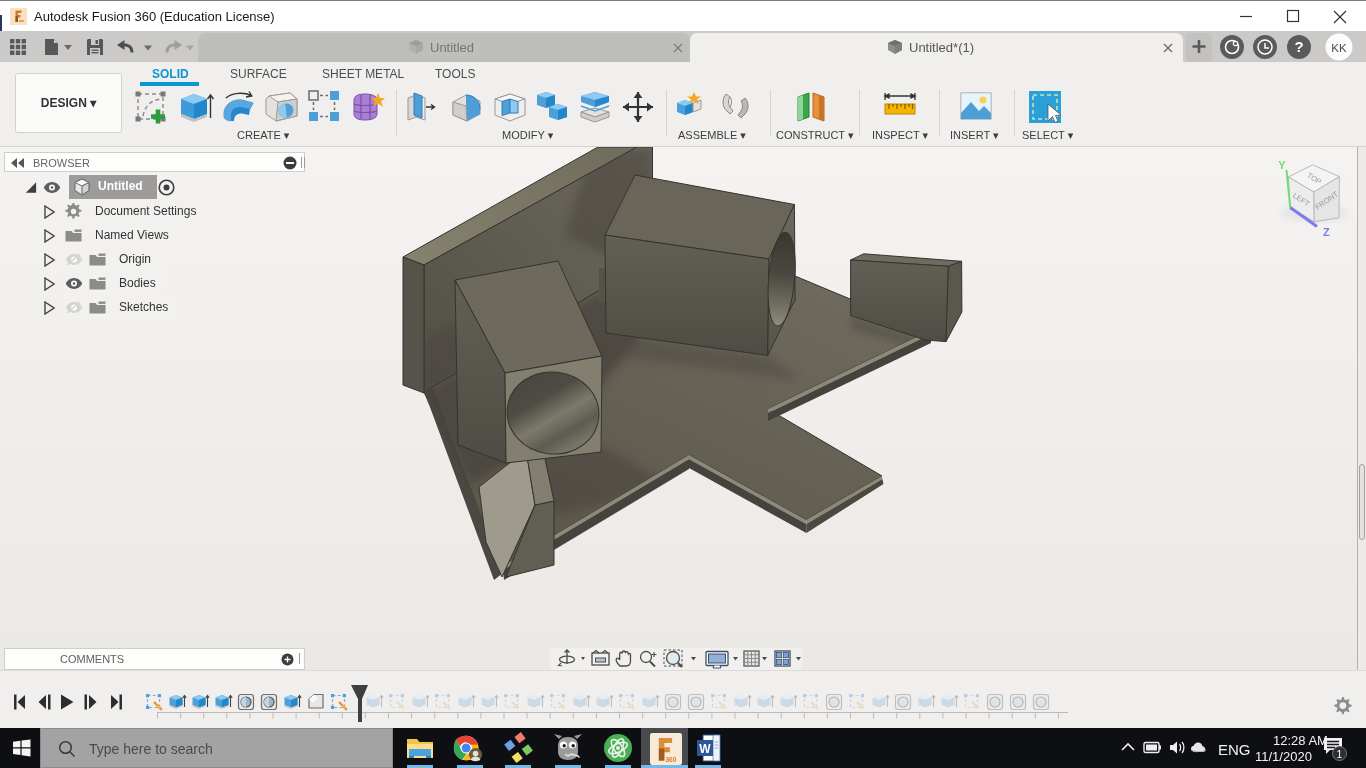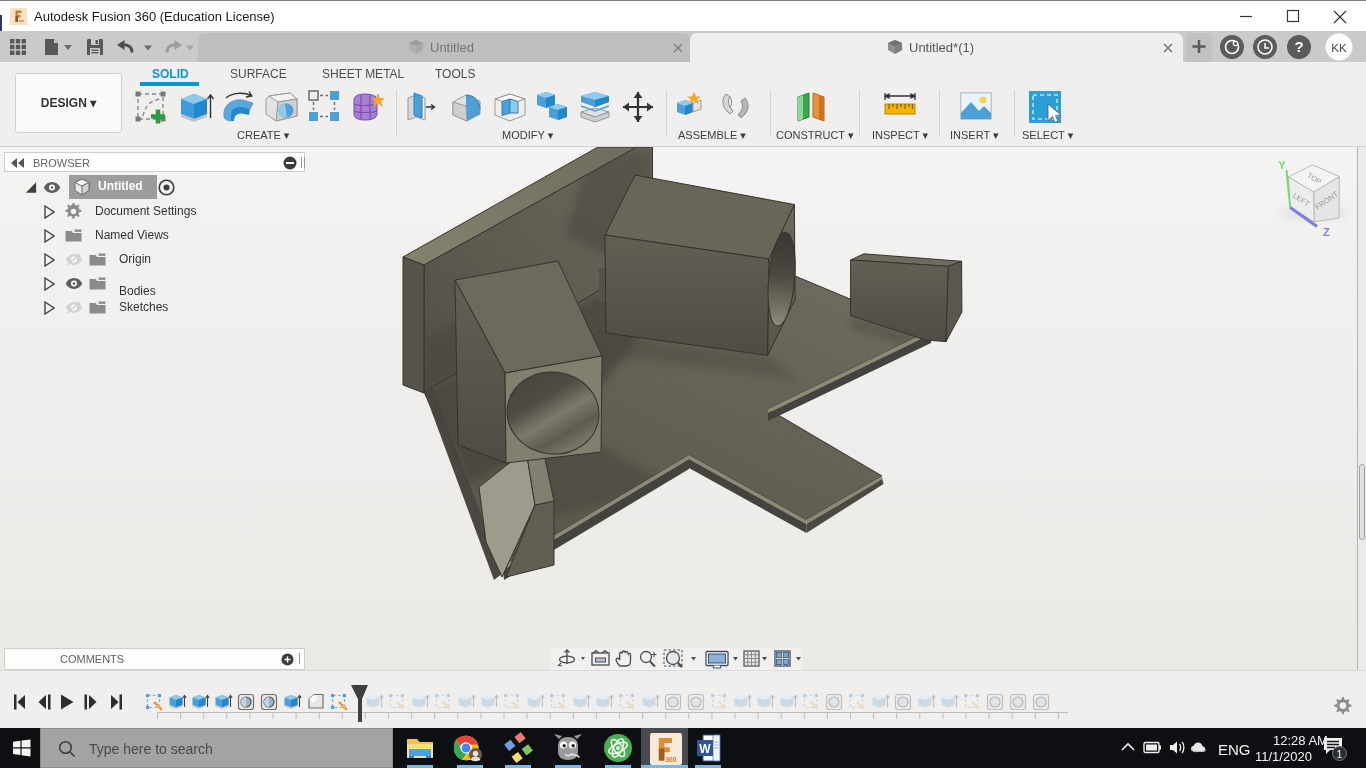--- a/index.html
+++ b/index.html
@@ -257,21 +257,21 @@
         <div class="abs" style="left:57px;top:0;width:104px;height:23px;background:#f2f1ef"></div>
         <svg class="abs" style="left:61px;top:5px" width="18" height="13" viewBox="0 0 18 13">
             <path d="M9 1 C4 1 1.5 5 0.8 6.5 C1.5 8 4 12 9 12 C14 12 16.5 8 17.2 6.5 C16.5 5 14 1 9 1 Z" fill="#5e5e5e"></path>
             <circle cx="9" cy="6.5" r="3" fill="#fdfdfc"></circle>
             <circle cx="9" cy="6.5" r="1.3" fill="#5e5e5e"></circle>
           </svg>
         <svg class="abs" style="left:85px;top:4px" width="17" height="14" viewBox="0 0 17 14">
             <path d="M0.5 3 L6.5 3 L8 5 L16.5 5 L16.5 13.5 L0.5 13.5 Z" fill="#8b8b8a"></path>
             <rect x="9.5" y="1.5" width="7" height="2.4" fill="#8b8b8a"></rect>
           </svg>
-        <span class="brlabel abs" style="left:115px;top:12px">Bodies</span>
+        <span class="brlabel abs" style="left:115px;top:4px">Bodies</span>
       </div>
 
       <div class="brow">
         <svg class="abs" style="left:40px;top:5px" width="11" height="14" viewBox="0 0 11 14">
             <path d="M1 1 L10 7 L1 13 Z" fill="none" stroke="#444" stroke-width="1.4"></path>
           </svg>
         <div class="abs" style="left:57px;top:0;width:116px;height:23px;background:#f2f1ef"></div>
         <svg class="abs" style="left:61px;top:5px" width="18" height="13" viewBox="0 0 18 13">
             <path d="M9 1 C4 1 1.5 5 0.8 6.5 C1.5 8 4 12 9 12 C14 12 16.5 8 17.2 6.5 C16.5 5 14 1 9 1 Z" fill="#d4d3d1"></path>
             <circle cx="9" cy="6.5" r="3" fill="#fdfdfc"></circle>

